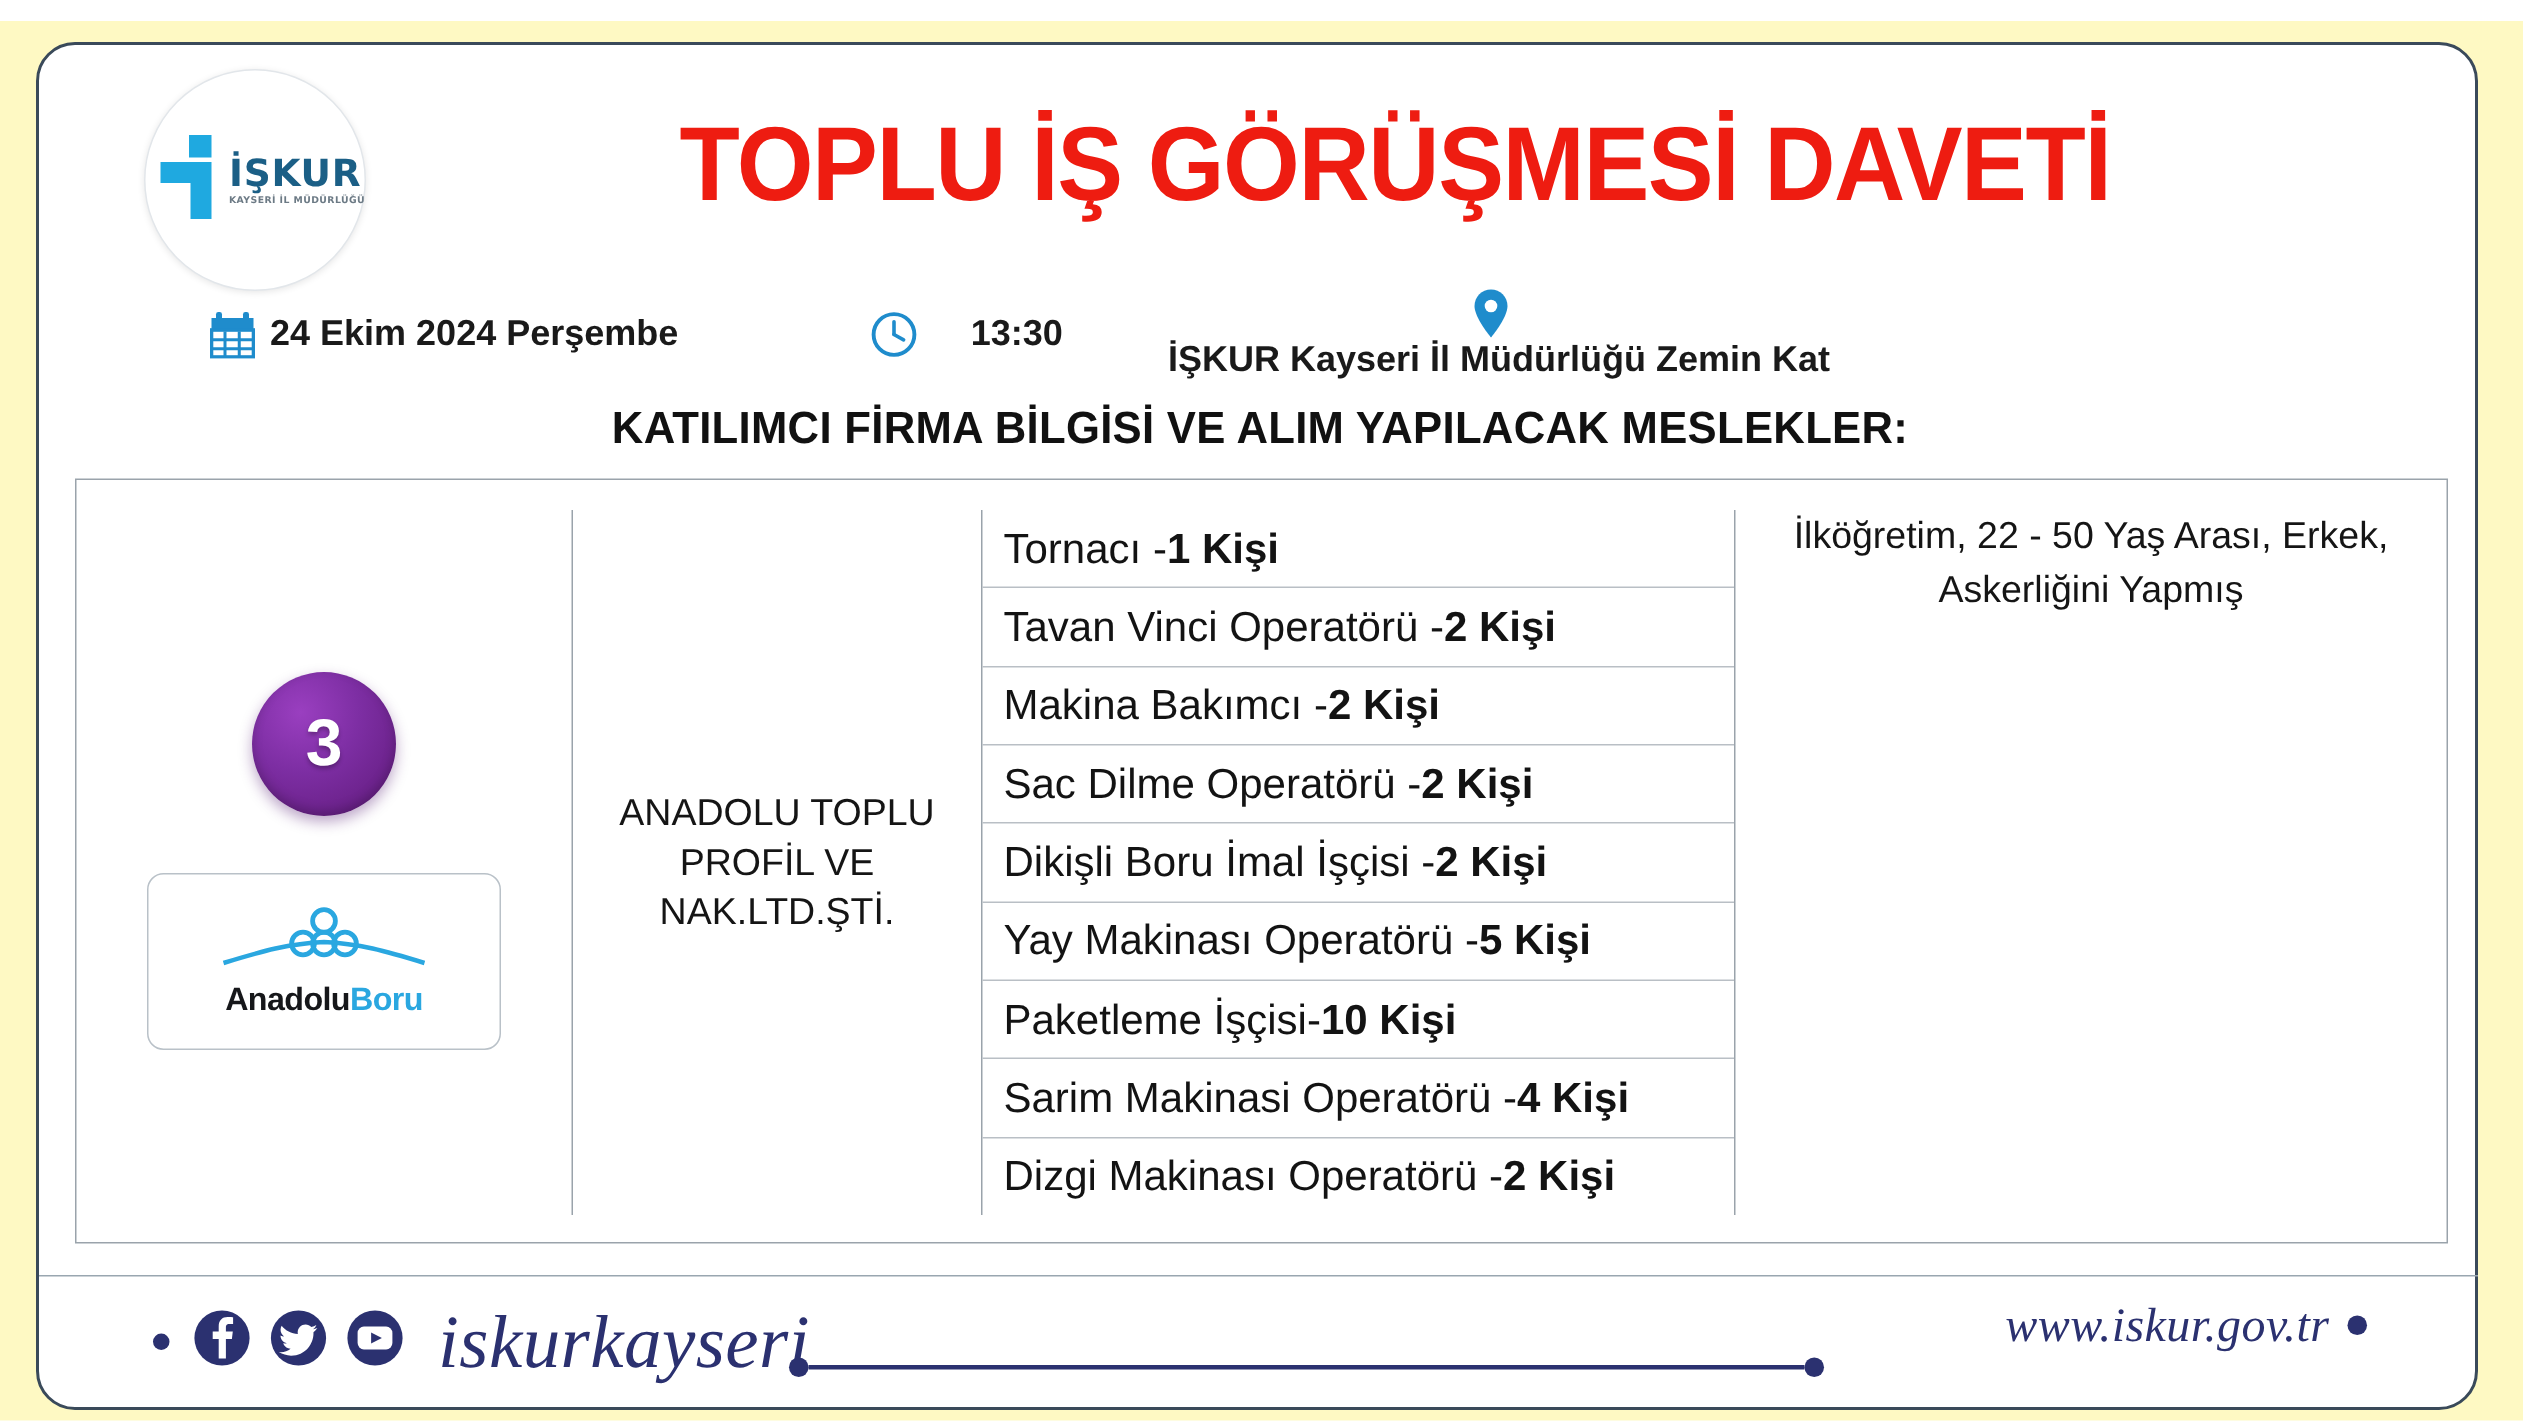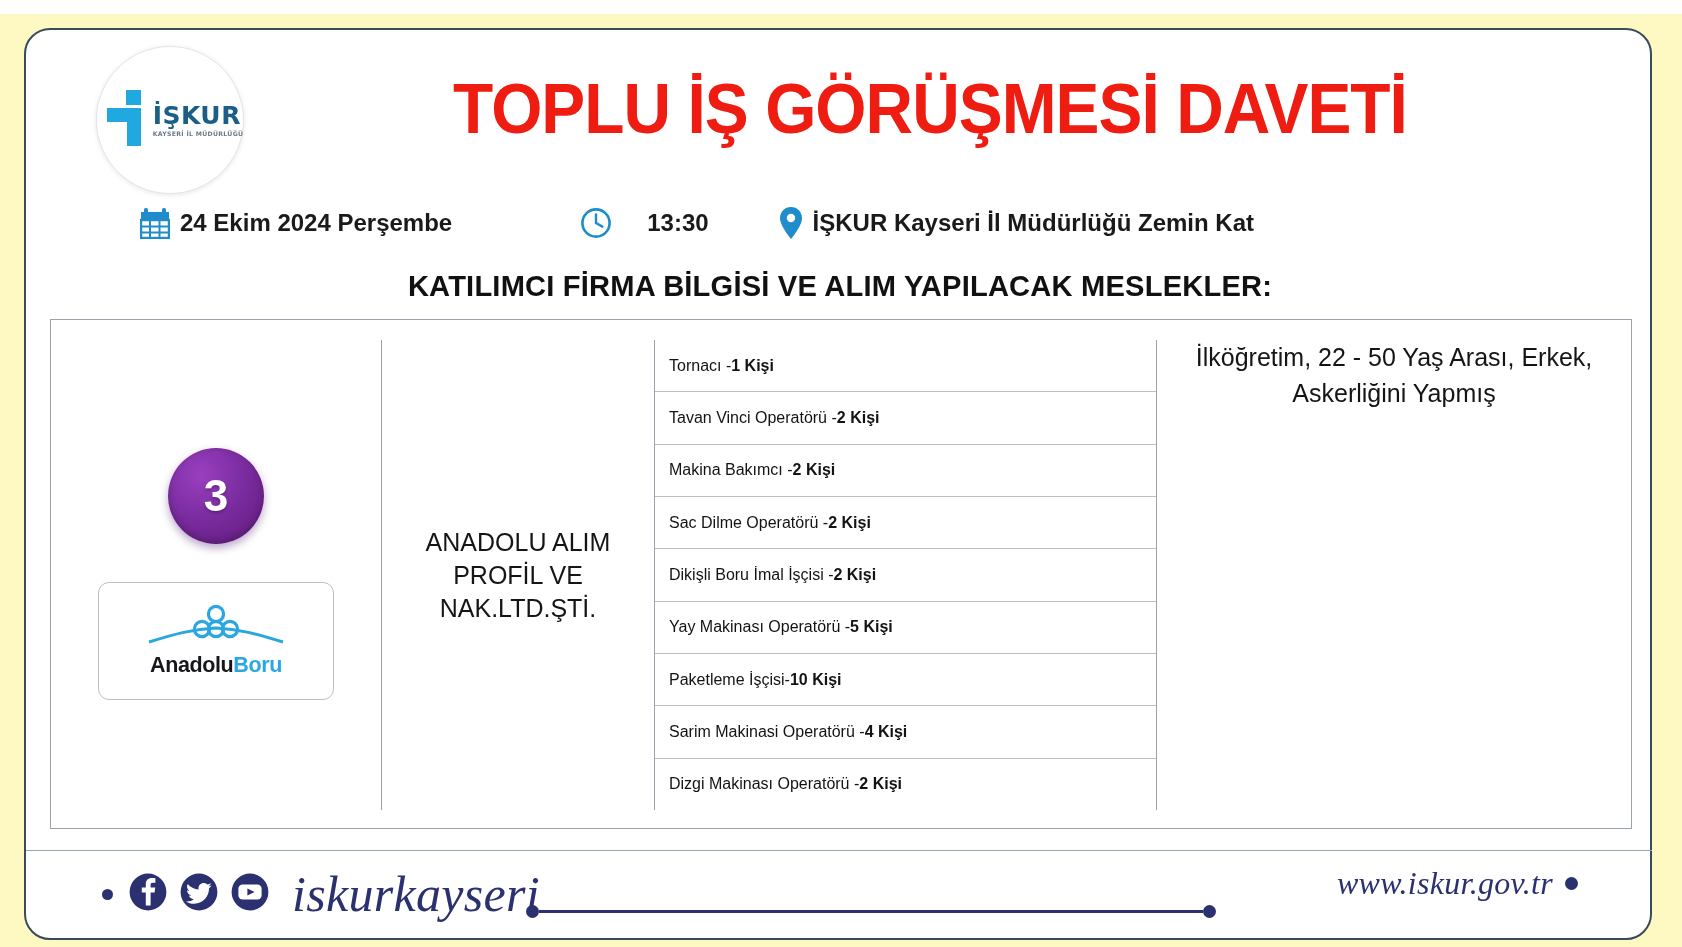--- a/index.html
+++ b/index.html
@@ -108,21 +108,21 @@
     font-family: "Liberation Sans", sans-serif;
     font-size: 24px;
     font-weight: 700;
     color: #1a1a1a;
     white-space: nowrap;
   }
   .info-icon { display: inline-flex; align-items: center; justify-content: center; margin-right: 10px; }
 
   .info-date { margin-left: 0; }
   .info-time { margin-left: 128px; gap: 25px; }
-  .info-place { margin-left: 70px; }
+  .info-place { margin-left: 70px; flex-direction: column; }
 
   
   .sub-title {
     position: absolute;
     left: 50px; top: 255px;
     width: 1580px;
     text-align: center;
     font-family: "Liberation Sans Narrow", "Liberation Sans", sans-serif;
     font-size: 30px;
     font-weight: 700;
@@ -223,21 +223,21 @@
     flex-direction: column;
   }
   .job-row {
     flex: 1 1 0;
     display: flex;
     align-items: center;
     padding-left: 14px;
     border-bottom: 1px solid #b9bfc5;
     box-sizing: border-box;
     font-family: "Liberation Sans", sans-serif;
-    font-size: 16px;
+    font-size: 28px;
     color: #131313;
     white-space: nowrap;
   }
   .job-row:last-child { border-bottom: none; }
   .job-row .count { font-weight: 700; }
   .col-req {
     flex: 1;
     display: flex;
     align-items: flex-start;
     justify-content: center;
@@ -404,21 +404,21 @@
             </g>
           </svg>
         </span>
         <span class="cl-word"><span class="cl-a">Anadolu</span><span class="cl-b">Boru</span></span>
       </div>
     </div>
 
     <div class="table-region">
 
       <div class="col-company">
-        <div class="name">ANADOLU ALIM PROFİL VE NAK.LTD.ŞTİ.</div>
+        <div class="name">ANADOLU TOPLU PROFİL VE NAK.LTD.ŞTİ.</div>
       </div>
 
       <div class="col-jobs">
         <div class="job-row">
             <span>Tornacı - </span>
             <span class="count">1 Kişi</span>
           </div>
         <div class="job-row">
             <span>Tavan Vinci Operatörü - </span>
             <span class="count">2 Kişi</span>

